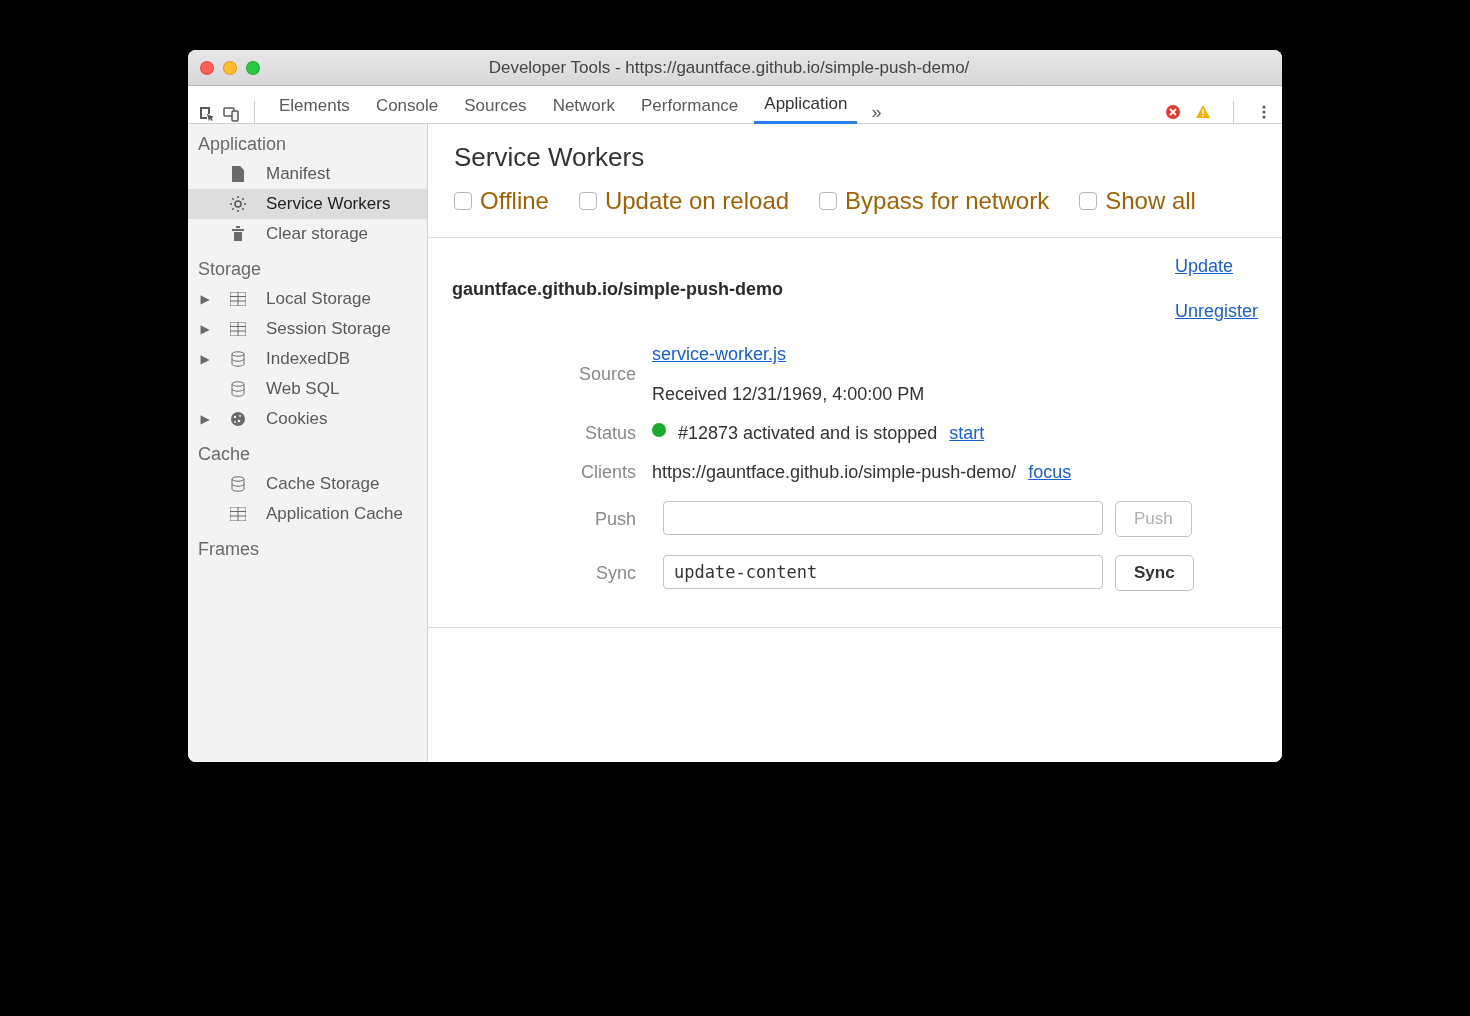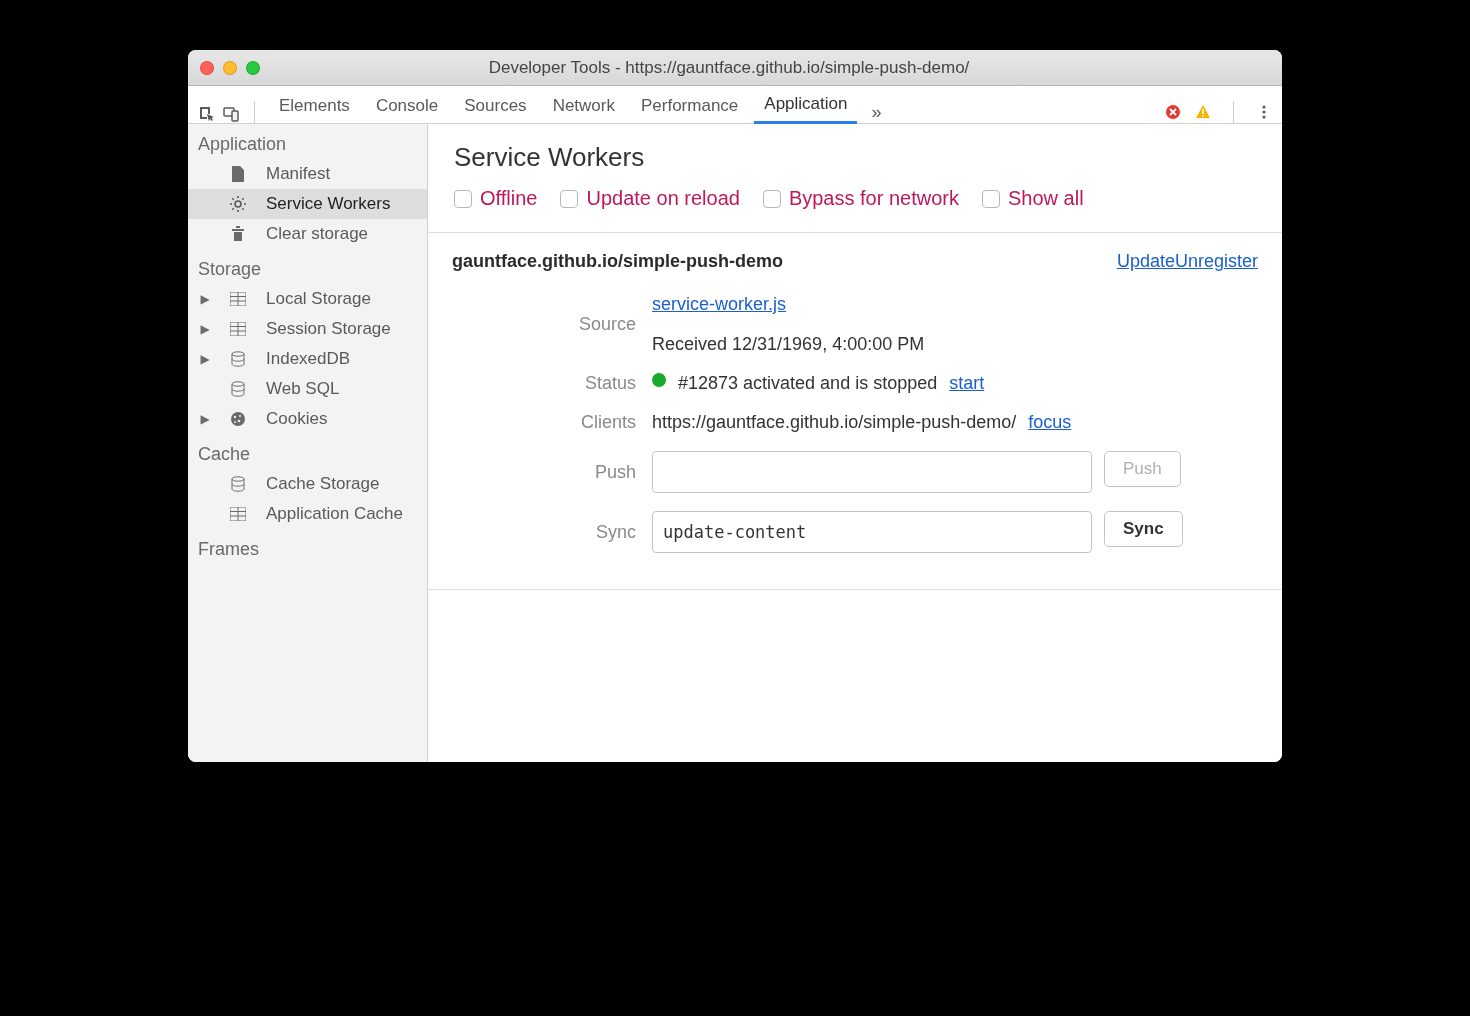--- a/index.html
+++ b/index.html
@@ -74,38 +74,38 @@
   .sb-item .tri { width: 10px; text-align:center; font-size: 12px; color:#6b6b6b; margin-left:-16px; }
   .sb-item.noarrow .tri { visibility: hidden; }
   .sb-icon { width: 18px; height: 18px; display:inline-flex; align-items:center; justify-content:center; color:#6a6a6a;}
   .main {
     flex: 1; overflow-y: auto; background: #fff;
   }
   .panel-header {
     padding: 18px 26px 8px 26px;
   }
   .panel-title { font-size: 26px; color: #333; margin-bottom: 14px; }
-  .checks { display: flex; gap: 23px; flex-wrap: wrap; font-size: 20px; color: #be185d; padding-bottom: 14px;}
+  .checks { display: flex; gap: 30px; flex-wrap: wrap; font-size: 24px; color: #a16207; padding-bottom: 14px;}
   .chk { display: flex; align-items: center; gap: 8px; cursor: pointer; }
   .chk-box {
     width: 18px; height: 18px; border: 1px solid #b8b8b8; border-radius: 4px; background: #fff;
   }
   .divider { height: 1px; background: #dedede; }
   .sw-block { padding: 18px 24px 18px 24px; font-size: 18px; }
   .sw-head { display:flex; align-items:center; justify-content:space-between; margin-bottom: 22px; }
   .sw-head .origin { font-weight: 600; color: #2b2b2b; }
-  .sw-head .links { display:flex; gap: 0; }
+  .sw-head .links { display:flex; gap: 24px; flex-direction: column; }
   .link { color: #1a5fd0; text-decoration: underline; cursor: pointer; }
   .row { display: flex; align-items: center; margin-bottom: 18px; }
   .row .label { width: 200px; text-align: right; color: #8a8a8a; padding-right: 16px; font-size: 18px;}
   .row .content { flex: 1; display:flex; align-items:flex-start; gap: 12px; flex-wrap: wrap; color:#333;}
   .status-dot { width: 14px; height: 14px; border-radius: 50%; background: #1aab2c; display:inline-block; }
   .input {
-    border: 1px solid #c3c3c3; border-radius: 4px; height: 34px; padding: 20px 10px;
-    font-size: 17px; flex: 1; max-width: 440px; font-family: Menlo, monospace; color:#333;
+    border: 1px solid #c3c3c3; border-radius: 4px; height: 34px; padding: 12px 10px;
+    font-size: 17px; flex: 1; max-width: 440px; font-family: Menlo, monospace; color:#333;margin-left:11px;
   }
   .btn {
     border: 1px solid #c3c3c3; border-radius: 5px; background: #fff;
     height: 36px; padding: 0 18px; font-size: 17px; cursor: pointer; color:#333;
   }
   .btn.disabled { color: #b0b0b0; cursor: default; }
   .btn.strong { font-weight:600; }
   .sub { color:#333; font-size: 18px; margin-top: 19px;}
   .overflow { font-size: 18px; color:#5a5a5a; padding: 0 8px; cursor:pointer;}
 </style>

